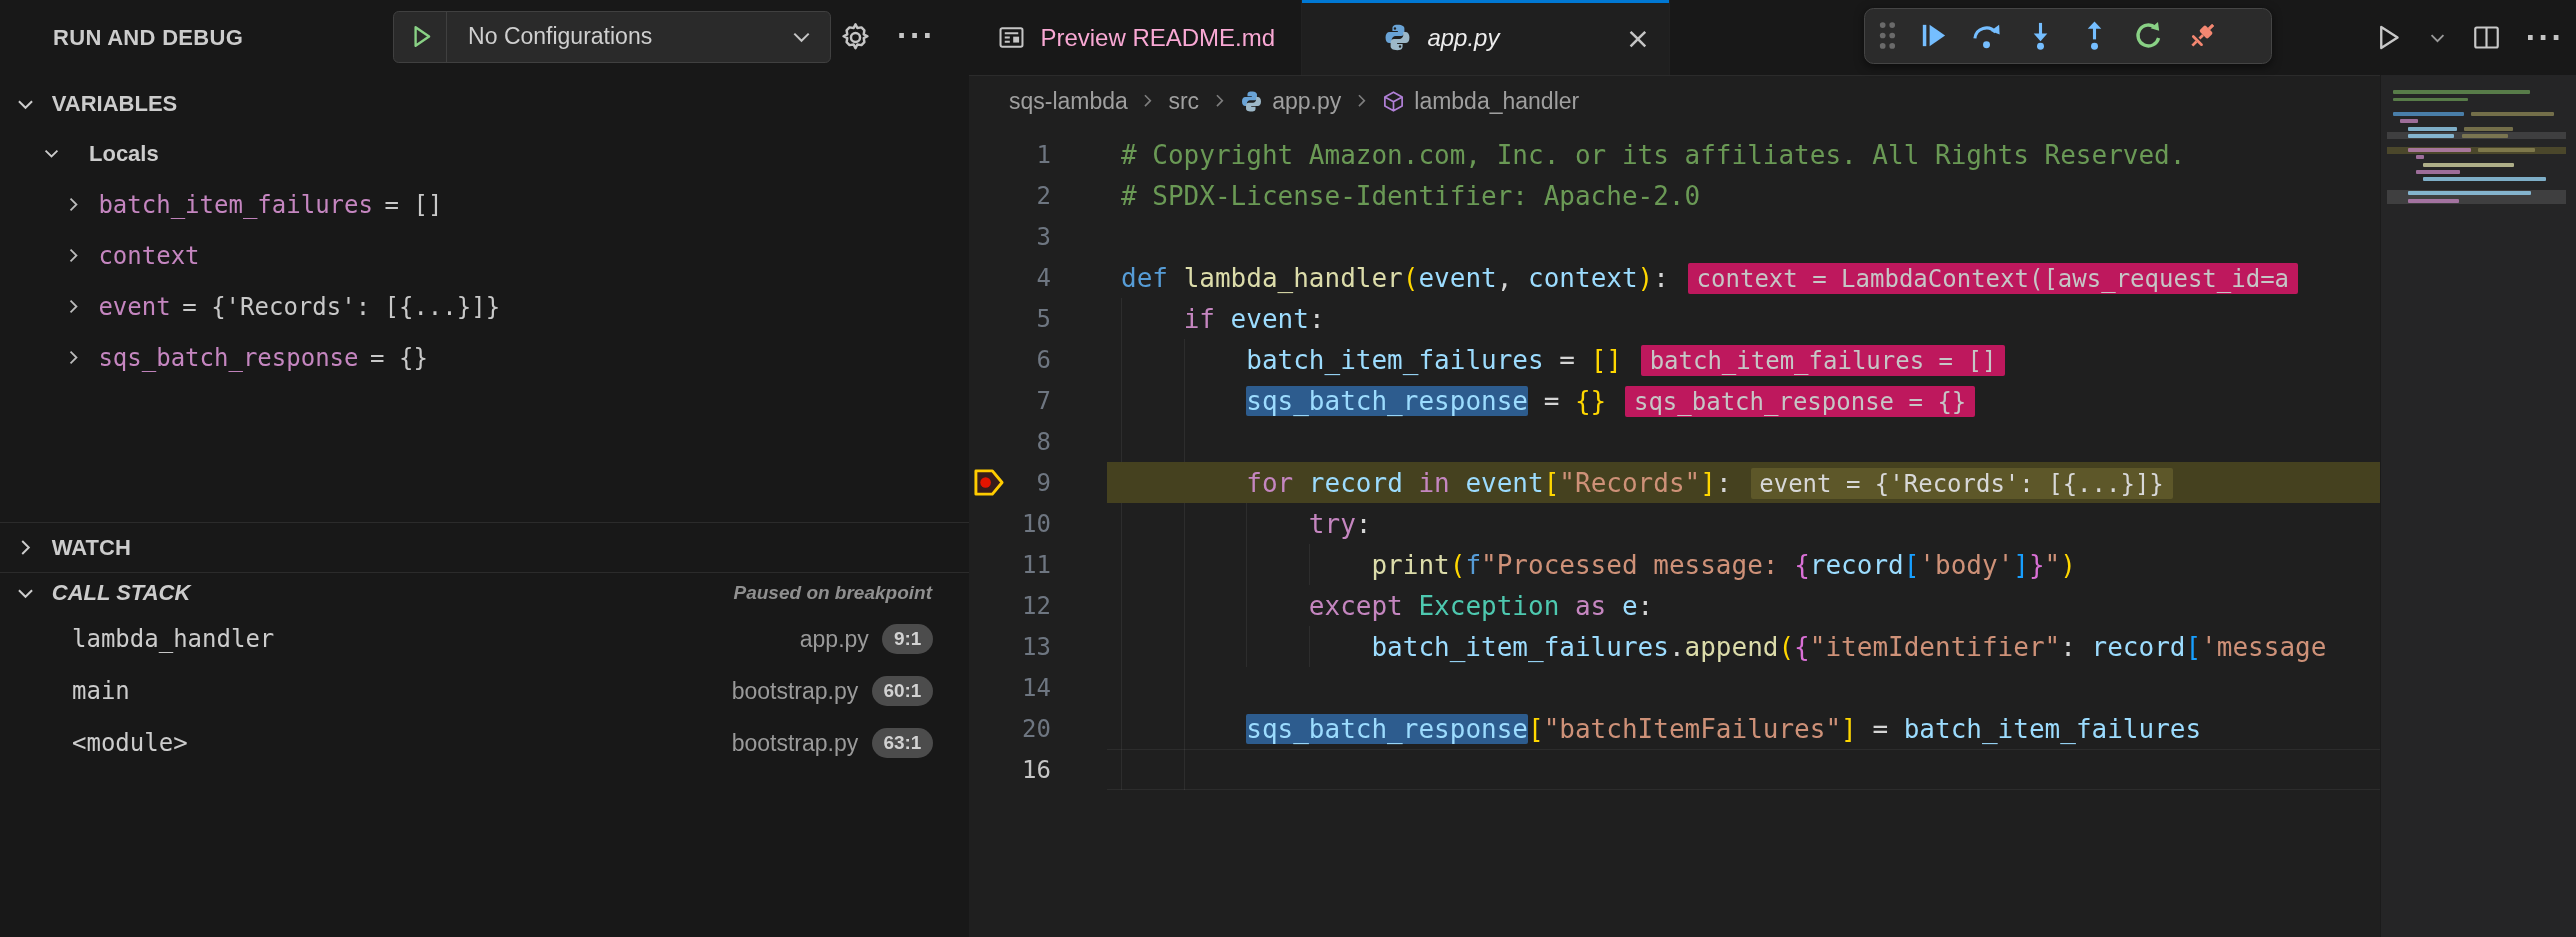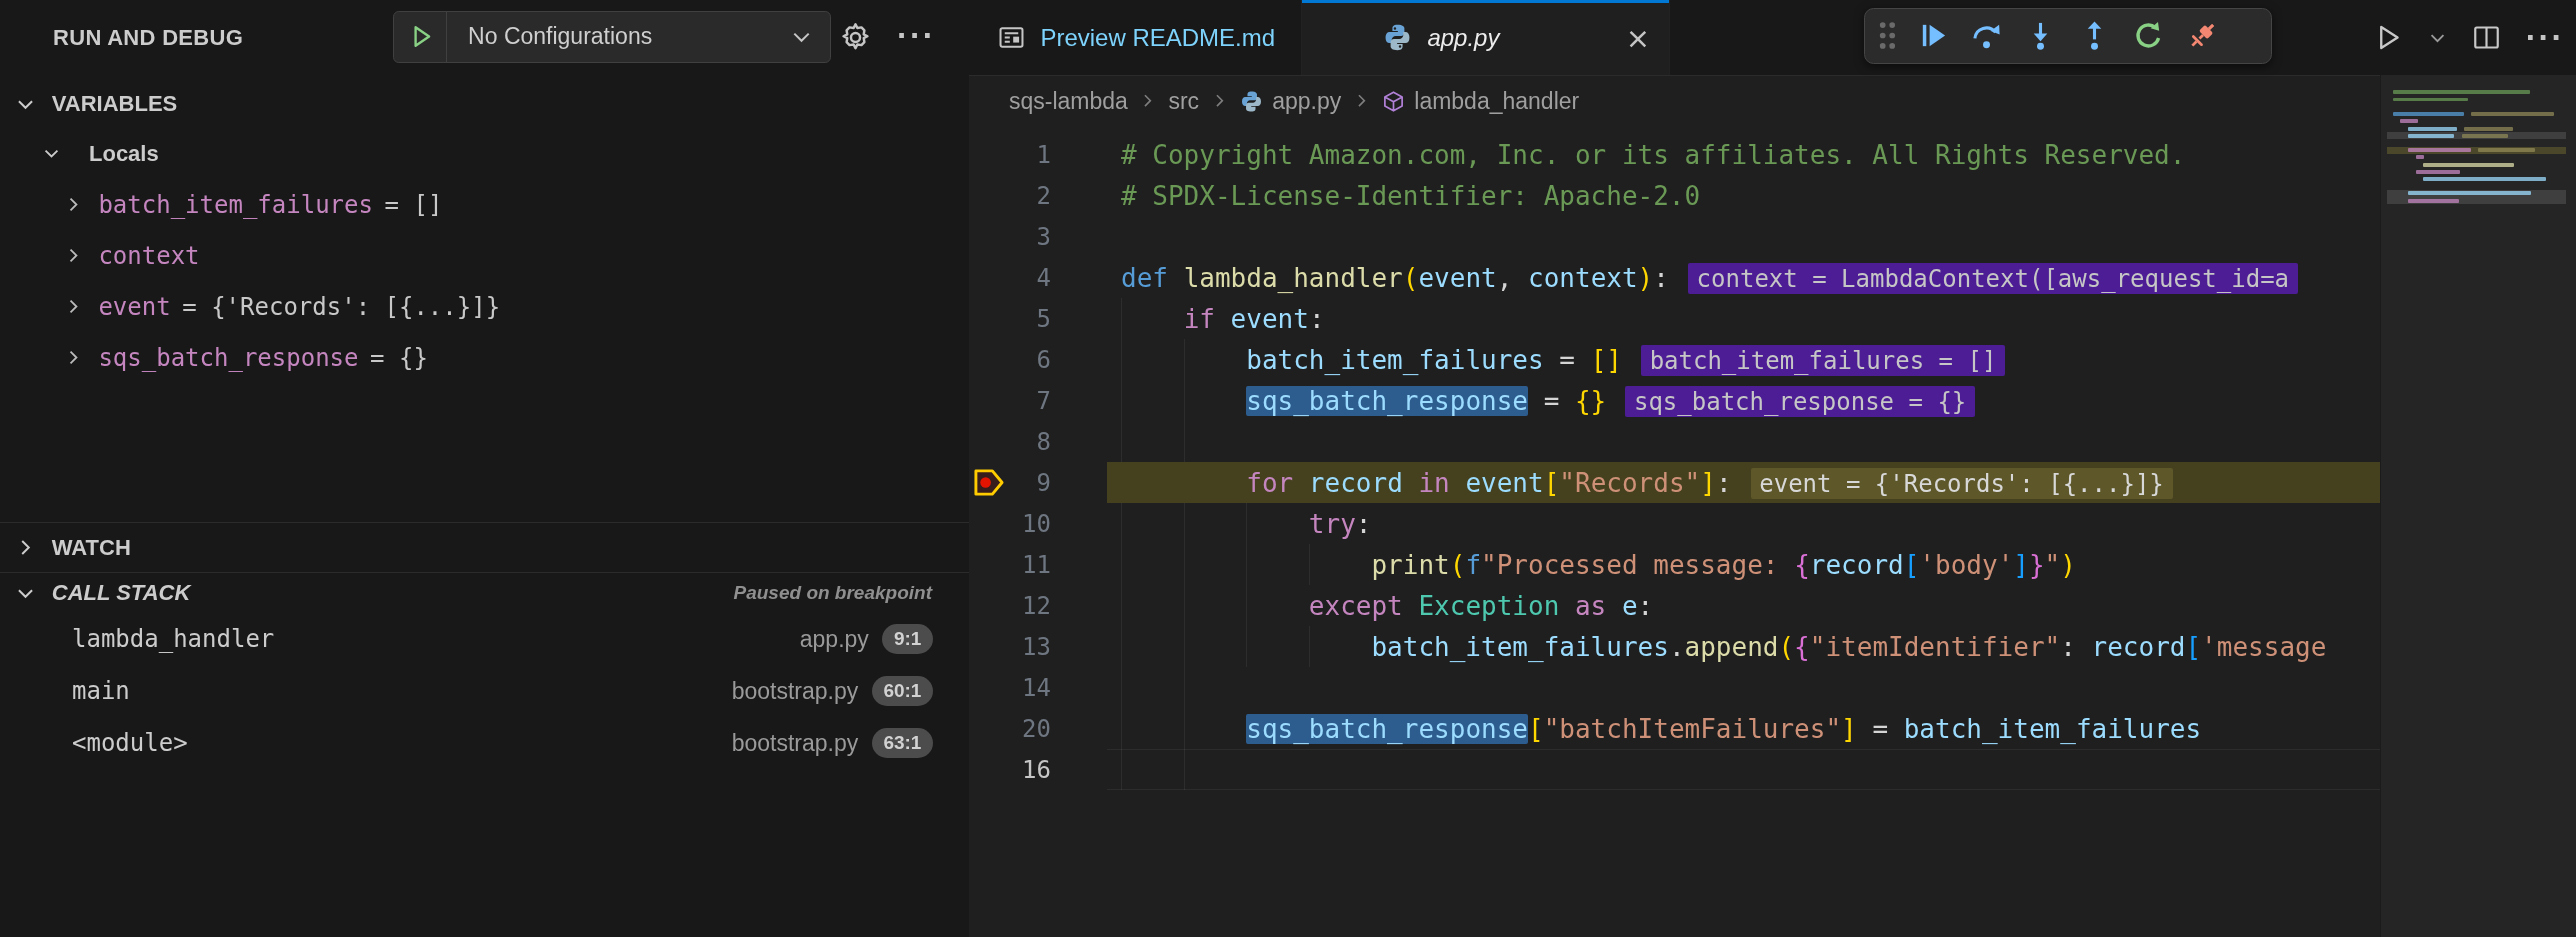--- a/index.html
+++ b/index.html
@@ -47,21 +47,21 @@
   .frame{height:52px;display:flex;align-items:center;padding:0 36px 0 72px;cursor:pointer;}
   .frame-name{font-family:"DejaVu Sans Mono",monospace;font-size:24px;color:#cccccc;}
   .frame-file{margin-left:auto;font-size:23px;color:#9a9a9a;}
   .frame-badge{margin-left:13.5px;background:#4c4c4c;color:#d2d2d2;font-size:19px;font-weight:600;
                padding:3.9px 11.6px;border-radius:19px;}
 
   
   .editor{position:absolute;left:969px;top:0;right:0;height:938px;background:#1f1f1f;}
   .tabbar{position:absolute;left:0;top:0;right:0;height:75px;background:#181818;border-bottom:1px solid #2b2b2b;}
   .tab{position:absolute;top:0;height:75px;display:flex;align-items:center;cursor:pointer;box-sizing:border-box;}
-  .tab1{left:0;width:333px;padding-left:29px;border-right:1px solid #222222;color:#7dd3fc;}
+  .tab1{left:0;width:333px;padding-left:29px;border-right:1px solid #222222;color:#f9a8d4;}
   .tab2{left:333px;width:368px;padding-left:81px;background:#1f1f1f;color:#ededed;border-right:1px solid #222222;}
   .tab2::before{content:"";position:absolute;left:0;top:0;right:0;height:2.9px;background:#0078d4;}
   .tab-label{margin-left:15.4px;font-size:24px;}
   .tab2 .tab-label{font-style:italic;}
   .tab-close{position:absolute;right:19px;top:0;height:75px;display:flex;align-items:center;
              font-size:29px;color:#c5c5c5;font-family:"DejaVu Sans",sans-serif;}
 
   .dbg-toolbar{position:absolute;left:895px;top:7.7px;width:408px;height:56px;background:#2b2b2b;
                border:1px solid #454545;border-radius:9.6px;box-shadow:0 2.9px 9.6px rgba(0,0,0,.5);
                display:flex;align-items:center;box-sizing:border-box;z-index:5;}
@@ -80,21 +80,21 @@
             font-family:"DejaVu Sans Mono",monospace;font-size:26px;}
   .guide{position:absolute;top:0;bottom:0;width:1px;background:#2d2d2d;z-index:0;}
   .line-band{position:absolute;left:138px;right:0;top:0;bottom:0;background:#45411f;z-index:0;}
   .cursor-band{position:absolute;left:138px;right:0;top:0;bottom:0;z-index:0;
                border-top:1px solid rgba(255,255,255,.06);border-bottom:1px solid rgba(255,255,255,.06);}
   .bp-slot{position:relative;z-index:1;flex:0 0 43px;height:100%;display:flex;align-items:center;cursor:pointer;}
   .lnum{position:relative;z-index:1;flex:0 0 39px;text-align:right;color:#6e7681;font-size:24px;}
   .cursor .lnum{color:#c6c6c6;}
   .lgap{flex:0 0 70px;}
   .ltext{position:relative;z-index:1;white-space:pre;}
-  .inline-val{background:#4c1d95;color:#c6c6c6;padding:1.9px 8.7px;margin-left:19px;font-size:24px;border-radius:1.9px;}
+  .inline-val{background:#be185d;color:#c6c6c6;padding:1.9px 8.7px;margin-left:19px;font-size:24px;border-radius:1.9px;}
   .current .inline-val{background:#5d5729;color:#d8d8d8;}
   .hl-blue{background:#2d5c8e;border-radius:1.9px;}
   .hl-gray{background:#47494d;border-radius:1.9px;}
 
   .minimap{position:absolute;left:1411px;top:75px;right:0;bottom:0;background:#252526;border-left:1px solid #1b1b1b;cursor:pointer;}
   .mm-bar{position:absolute;height:3.9px;border-radius:1px;opacity:.75;}
   .mm-band{position:absolute;height:6.7px;left:5.8px;width:179px;opacity:.55;}
 </style>
 </head>
 <body>

